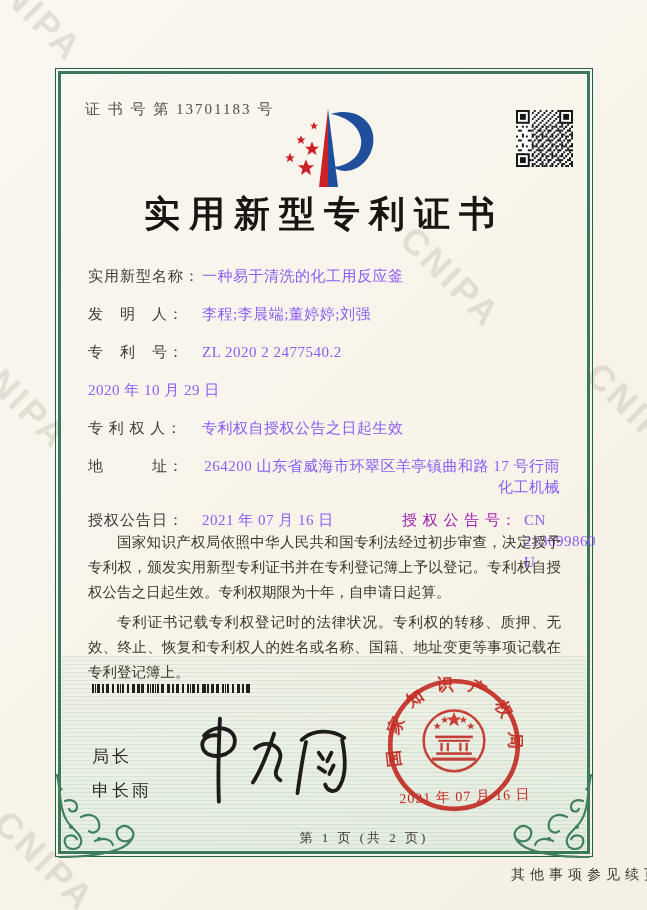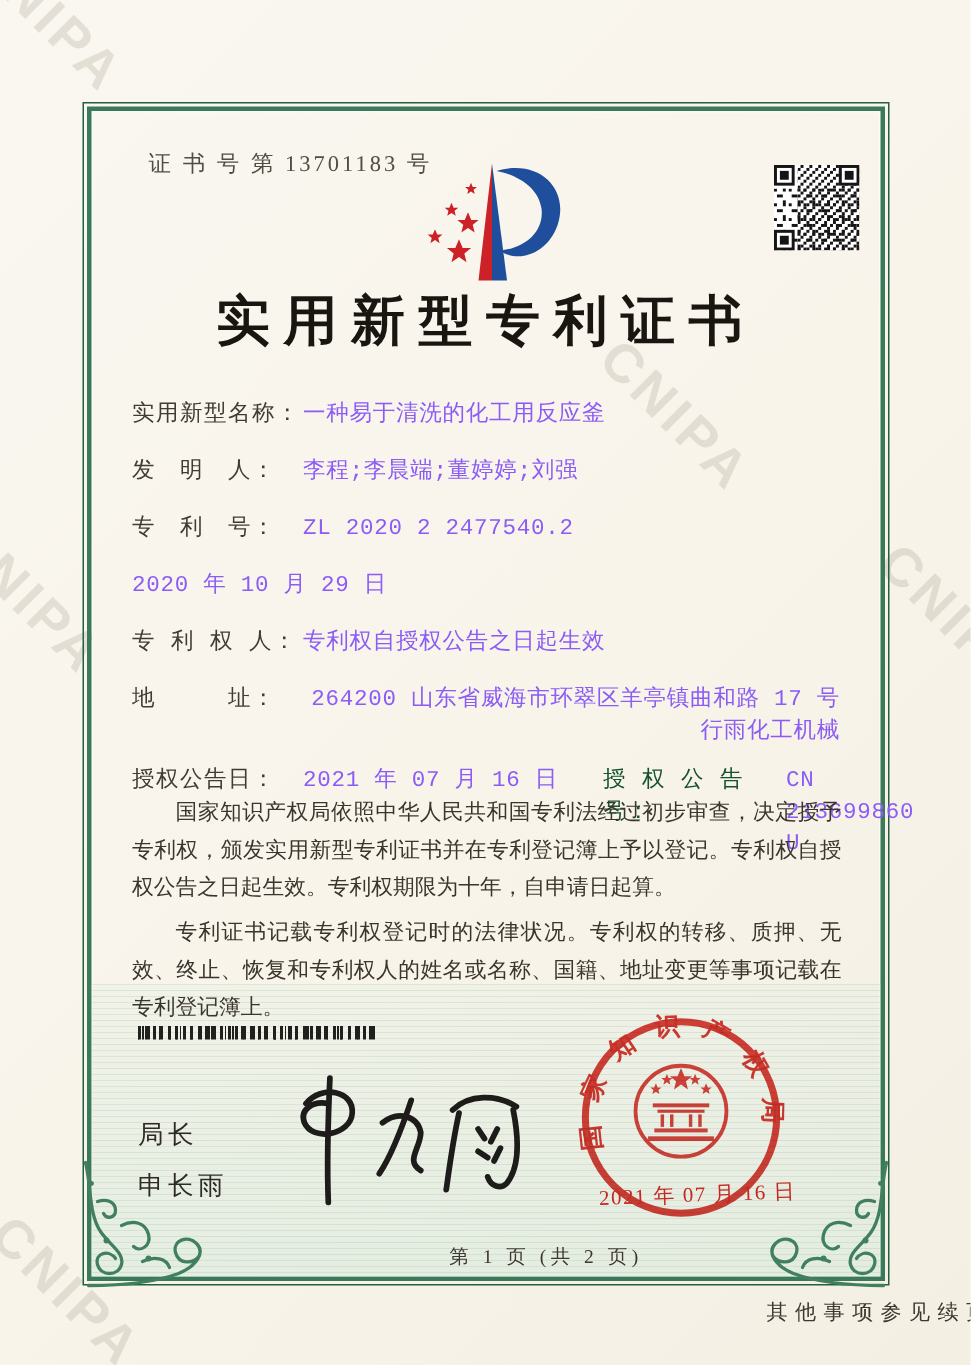--- a/index.html
+++ b/index.html
@@ -29,36 +29,36 @@
   }
   
   .content{position:absolute;left:55px;top:68px;width:538px;height:789px;z-index:3;}
   .guilloche{
     position:absolute;left:6px;right:6px;top:588px;bottom:6px;z-index:0;
     background:
       repeating-linear-gradient(to bottom,rgba(120,175,140,.18) 0 1px,rgba(255,255,255,0) 1px 4px),
       linear-gradient(to bottom,rgba(222,236,226,.25),rgba(214,232,220,.55));
   }
   .cert-no{
-    position:absolute;left:44px;top:32px;font-size:15px;letter-spacing:2px;color:#514c44;
+    position:absolute;left:30px;top:32px;font-size:15px;letter-spacing:2px;color:#514c44;
   }
   .logo{position:absolute;left:226px;top:37px;width:96px;height:86px;}
   .qr{position:absolute;left:461px;top:42px;width:57px;height:57px;}
   .title{
     position:absolute;left:0;top:122px;width:100%;text-align:center;
     font-size:36px;font-weight:bold;letter-spacing:9px;color:#191511;
   }
   
   .fields{position:absolute;left:33px;top:198px;width:474px;font-size:15px;}
-  .row{display:flex;margin-bottom:17px;line-height:21px;font-family:Liberation Mono, monospace;}
+  .row{display:flex;margin-bottom:17px;line-height:21px;}
   .row .lab{flex:none;width:114px;letter-spacing:1px;color:#403b33;}
   .row .val{flex:1;letter-spacing:.5px;color:#8b5cf6;}
   .row.addr{margin-bottom:12px;}
   .row.grant .val1{flex:none;width:200px;}
-  .row.grant .lab2{flex:none;width:122px;letter-spacing:1px;color:#14532d;}
+  .row.grant .lab2{flex:none;width:122px;letter-spacing:1px;color:#a21caf;}
   
   .paras{position:absolute;left:33px;top:462px;width:473px;font-size:14.5px;
     line-height:25px;text-align:justify;color:#3b362d;}
   .paras p{margin:0 0 5px 0;text-indent:2em;}
   
   .barcode{
     position:absolute;left:37px;top:616px;width:160px;height:9px;
     background-image:
       repeating-linear-gradient(90deg,#20201e 0 2px,transparent 2px 5px),
       repeating-linear-gradient(90deg,#20201e 0 1px,transparent 1px 7px),

